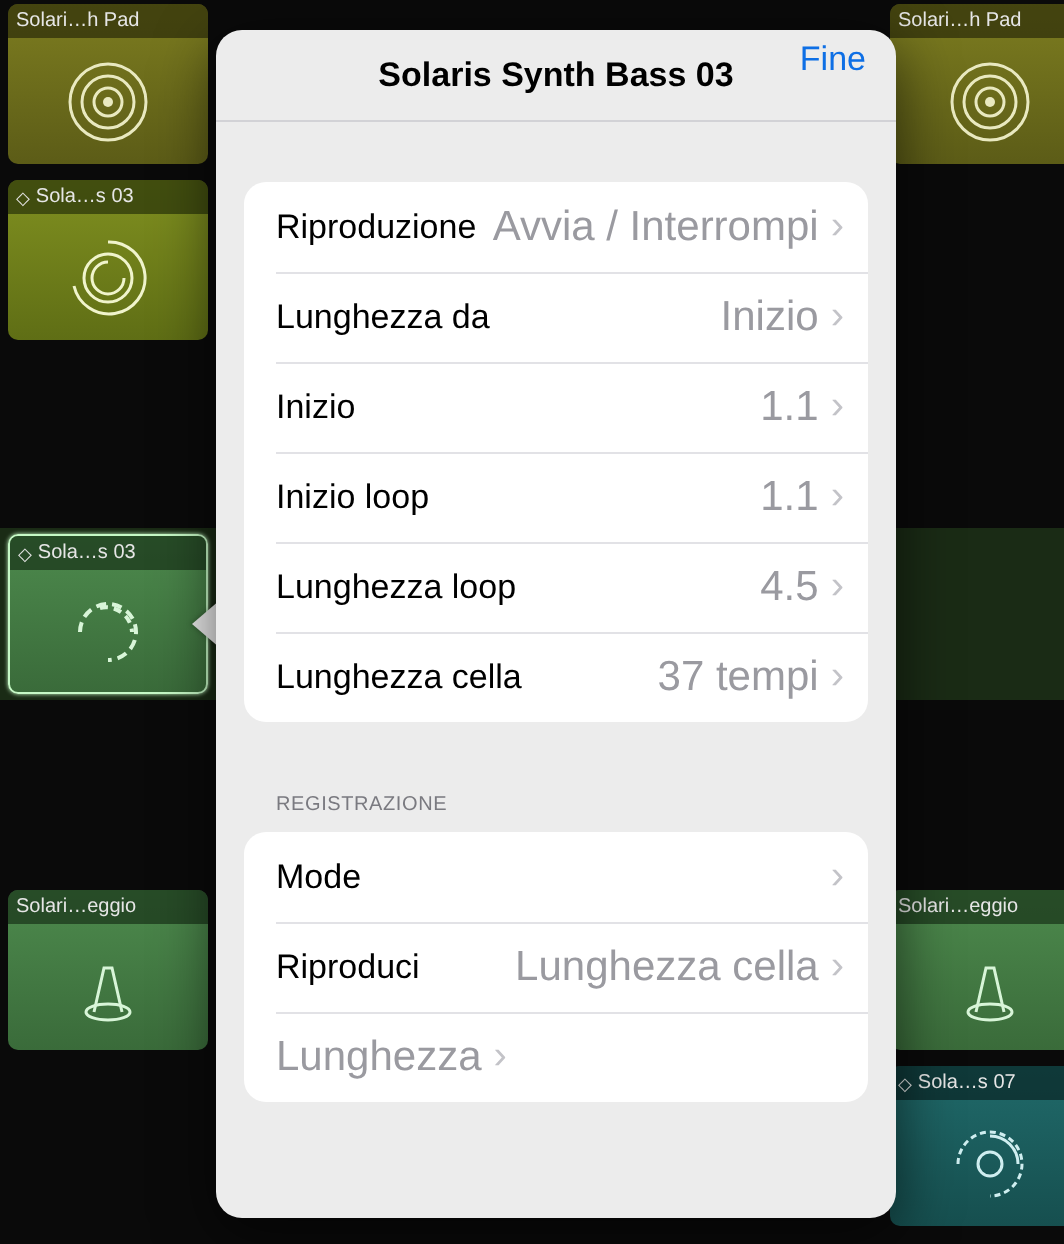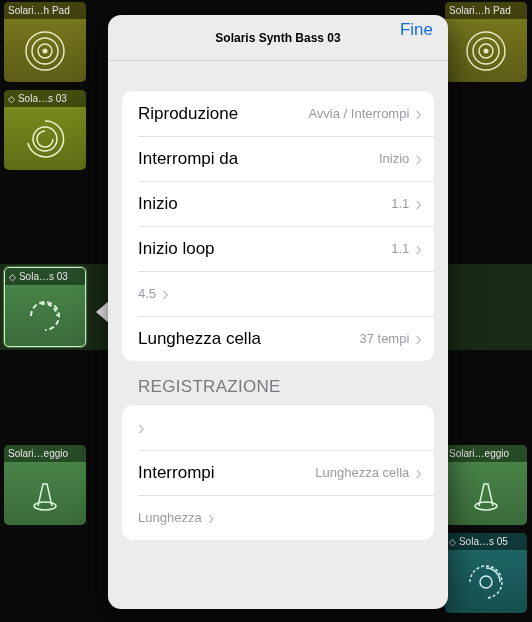--- a/index.html
+++ b/index.html
@@ -1,19 +1,19 @@
 <!DOCTYPE html>
 <html><head>
 <meta charset="utf-8">
 <style>
 * { margin: 0; padding: 0; box-sizing: border-box; }
 body { width: 532px; height: 622px; background: #0a0a0a; font-family: -apple-system, "Helvetica Neue", Arial, sans-serif; overflow: hidden; position: relative; }
 .row-bg.green { background: #1a2b15; }
 
-.cell { position: absolute; width: 82px; height: 80px; border-radius: 5px; overflow: hidden; }
+.cell { position: absolute; width: 100px; height: 80px; border-radius: 5px; overflow: hidden; }
 .cell-label { position: absolute; top: 0; left: 0; right: 0; height: 17px; background: rgba(0,0,0,0.45); color: #e6e6e6; font-size: 10px; padding: 2px 4px; display: flex; align-items: center; white-space: nowrap; overflow: hidden; }
 .cell-label .diamond { margin-right: 3px; font-size: 9px; }
 .cell-body { position: absolute; top: 17px; left: 0; right: 0; bottom: 0; display: flex; align-items: center; justify-content: center; }
 
 .olive { background: linear-gradient(#7d7d20, #5c5c17); }
 .olive .cell-label { background: rgba(30,30,5,0.6); }
 
 .lime { background: linear-gradient(#809020, #5f6e15); }
 .lime .cell-label { background: rgba(25,35,5,0.6); }
 
@@ -24,30 +24,30 @@
 .teal .cell-label { background: rgba(5,25,25,0.6); }
 
 .cell.selected { border: 1.5px solid #c6f9c6; box-shadow: 0 0 2px #c6f9c6; }
 
 svg.thumb { width: 44px; height: 44px; }
 
 .popover-pointer { position: absolute; left: 96px; top: 300px; width: 0; height: 0; border-top: 12px solid transparent; border-bottom: 12px solid transparent; border-right: 14px solid #ececec; z-index: 50; filter: drop-shadow(-1px 0 1px rgba(0,0,0,0.2)); }
 
 .popover { position: absolute; left: 108px; top: 15px; width: 340px; height: 594px; background: #ececec; border-radius: 13px; box-shadow: 0 8px 30px rgba(0,0,0,0.6); z-index: 50; overflow: hidden; }
 .popover-header { height: 46px; border-bottom: 1px solid #d2d2d6; position: relative; display: flex; align-items: center; justify-content: center; }
-.popover-title { font-weight: 600; font-size: 12px; color: #000; }
+.popover-title { font-weight: 600; font-size: 17px; color: #000; }
 .fine-btn { position: absolute; right: 15px; top: 0; height: 30px; display: flex; align-items: center; color: #0e6fe5; font-size: 17px; }
 
 .popover-body { padding: 30px 14px 0; }
-.section-header { color: #7a7a80; font-size: 17px; padding: 0 16px 8px; letter-spacing: 0.3px; }
-.list-group { background: #fff; border-radius: 11px; overflow: hidden; margin-bottom: 16px; }
+.section-header { color: #7a7a80; font-size: 10px; padding: 0 16px 8px; letter-spacing: 0.3px; }
+.list-group { background: #fff; border-radius: 11px; overflow: hidden; margin-bottom: 36px; }
 .list-row { display: flex; align-items: center; height: 45px; padding: 0 12px 0 16px; position: relative; }
 .list-row + .list-row::before { content: ""; position: absolute; left: 16px; right: 0; top: 0; height: 1px; background: #e2e2e6; }
 .row-label { font-size: 17px; color: #000; flex: 1; white-space: nowrap; overflow: hidden; text-overflow: ellipsis; }
-.row-value { font-size: 13px; color: #9a9aa0; margin-right: 6px; white-space: nowrap; font-variant-numeric: tabular-nums; }
+.row-value { font-size: 21px; color: #9a9aa0; margin-right: 6px; white-space: nowrap; font-variant-numeric: tabular-nums; }
 .chevron { color: #c3c3c8; font-size: 20px; font-weight: 300; }
 </style>
 </head>
 <body>
 
 <div class="row-bg green" style="position:absolute;left:0;top:264px;width:532px;height:86px;"></div>
 
 <div class="cell olive" style="left:4px; top:2px;">
   <div class="cell-label">
       <span>Solari…h Pad</span>
@@ -123,21 +123,21 @@
     <svg class="thumb" viewBox="0 0 44 44">
       <ellipse cx="22" cy="34" rx="11" ry="4" stroke="#d8f5d8" stroke-width="1.5" fill="none"></ellipse>
       <path d="M15 34 L20 12 L24 12 L29 34" stroke="#d8f5d8" stroke-width="1.5" fill="none"></path>
     </svg>
   </div>
 </div>
 
 <div class="cell teal" style="left:445px; top:533px;">
   <div class="cell-label">
       <span class="diamond">◇</span>
-      <span>Sola…s 05</span>
+      <span>Sola…s 07</span>
     </div>
   <div class="cell-body">
     <svg class="thumb" viewBox="0 0 44 44">
       <path d="M6 22 A16 16 0 1 1 22 38" stroke="#cfeef0" stroke-width="1.5" fill="none" stroke-dasharray="3 2"></path>
       <path d="M22 8 A14 14 0 0 1 36 22" stroke="#cfeef0" stroke-width="1.5" fill="none"></path>
       <circle cx="22" cy="22" r="6" stroke="#cfeef0" stroke-width="1.5" fill="none"></circle>
     </svg>
   </div>
 </div>
 
@@ -150,53 +150,55 @@
   </div>
   <div class="popover-body">
 
     <div class="list-group">
       <div class="list-row">
         <span class="row-label">Riproduzione</span>
         <span class="row-value">Avvia / Interrompi</span>
         <span class="chevron">›</span>
       </div>
       <div class="list-row">
-        <span class="row-label">Interrompi da</span>
+        <span class="row-label">Lunghezza da</span>
         <span class="row-value">Inizio</span>
         <span class="chevron">›</span>
       </div>
       <div class="list-row">
         <span class="row-label">Inizio</span>
         <span class="row-value">1.1</span>
         <span class="chevron">›</span>
       </div>
       <div class="list-row">
         <span class="row-label">Inizio loop</span>
         <span class="row-value">1.1</span>
         <span class="chevron">›</span>
       </div>
       <div class="list-row">
+        <span class="row-label">Lunghezza loop</span>
         <span class="row-value">4.5</span>
         <span class="chevron">›</span>
       </div>
       <div class="list-row">
         <span class="row-label">Lunghezza cella</span>
         <span class="row-value">37 tempi</span>
         <span class="chevron">›</span>
       </div>
     </div>
 
     <div class="section-header">REGISTRAZIONE</div>
 
     <div class="list-group">
       <div class="list-row">
-        <span class="chevron">›</span>
-      </div>
-      <div class="list-row">
-        <span class="row-label">Interrompi</span>
+        <span class="row-label">Mode</span>
+        <span class="chevron">›</span>
+      </div>
+      <div class="list-row">
+        <span class="row-label">Riproduci</span>
         <span class="row-value">Lunghezza cella</span>
         <span class="chevron">›</span>
       </div>
       <div class="list-row">
         <span class="row-value">Lunghezza</span>
         <span class="chevron">›</span>
       </div>
     </div>
 
   </div>

